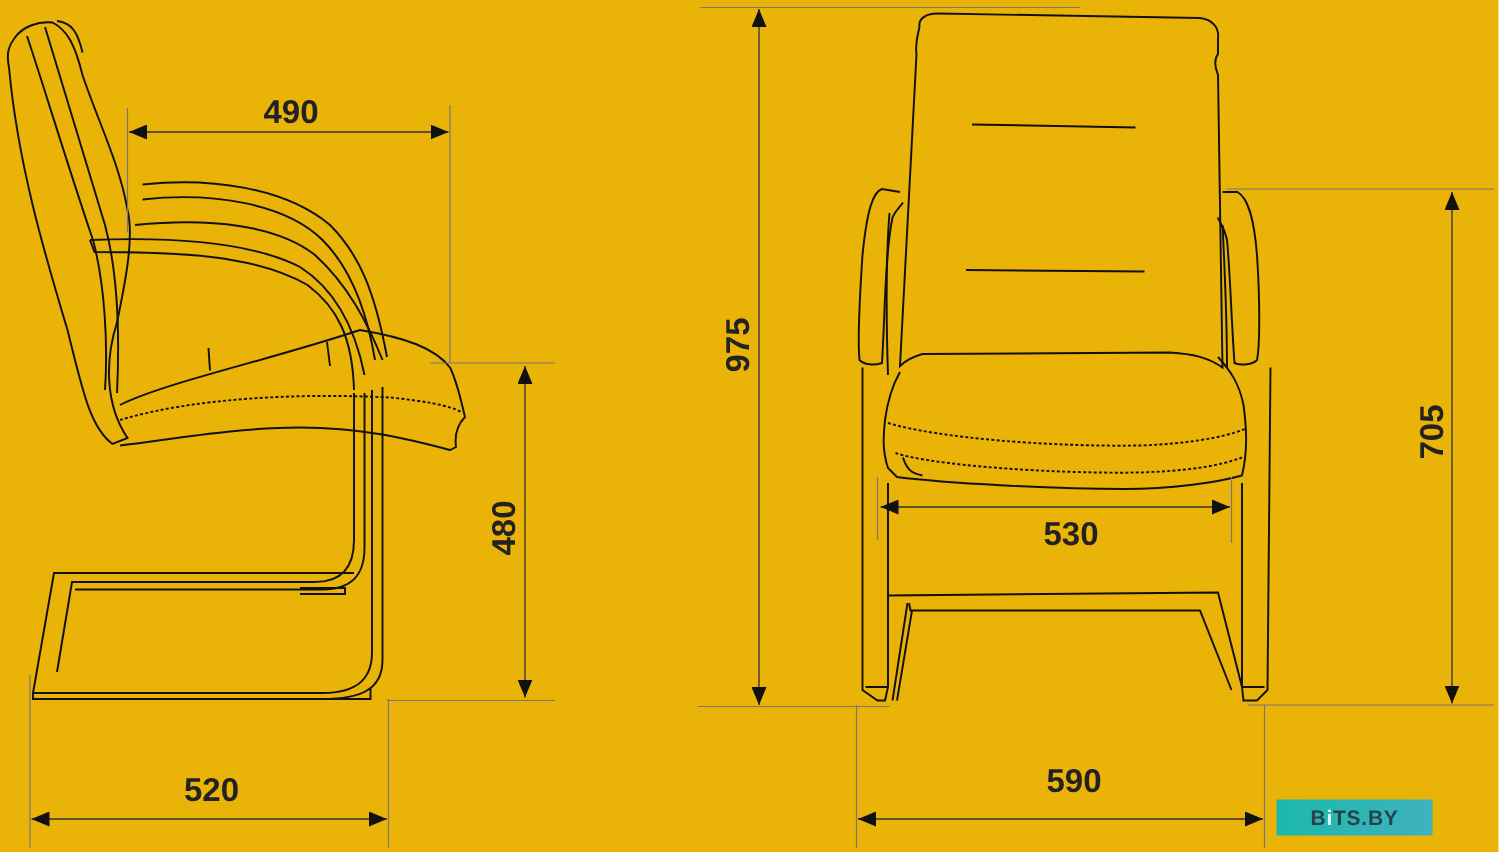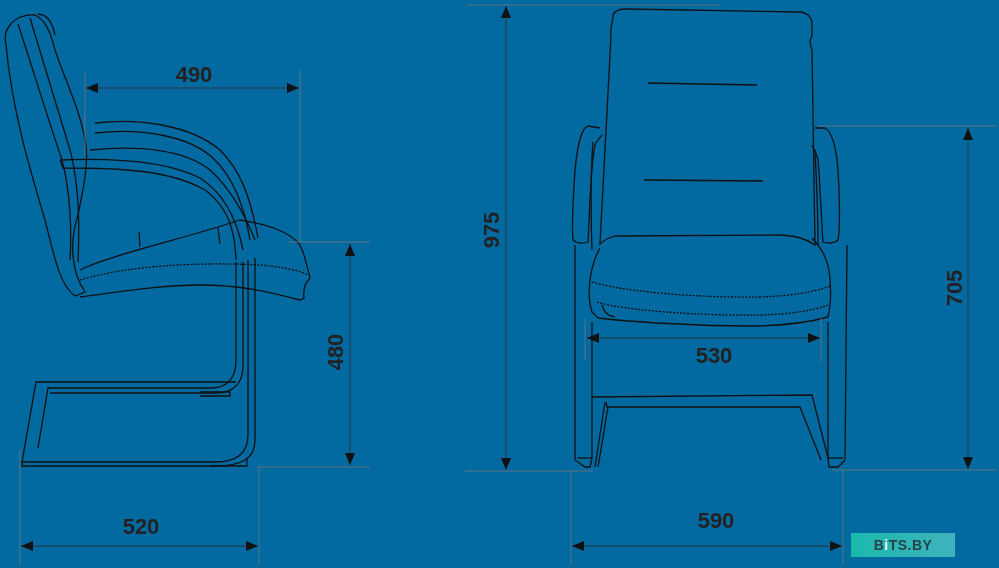--- a/index.html
+++ b/index.html
@@ -1,16 +1,16 @@
 <!DOCTYPE html>
 <html><head>
 <meta charset="utf-8">
 <style>
   html, body { margin:0; padding:0; background:#ffffff; }
-  #canvas { position:relative; width:999px; height:568px; overflow:hidden; background:#0369a1; }
+  #canvas { position:relative; width:999px; height:568px; overflow:hidden; background:#eab308; }
   svg { position:absolute; left:0; top:0; }
   .dim-text { font-family:"Liberation Sans", sans-serif; font-weight:bold; font-size:22px; fill:#222; }
   .watermark { position:absolute; left:851px; top:533px; width:104px; height:24px;
     background:linear-gradient(90deg,#1ab9ac,#3fb2bd); display:flex; align-items:center; justify-content:center;
     font-family:"Liberation Sans", sans-serif; font-weight:bold; font-size:14px; color:#27424a; letter-spacing:0.5px; }
   .wm-i { color:#e9f7f7; }
 </style>
 </head>
 <body>
 

